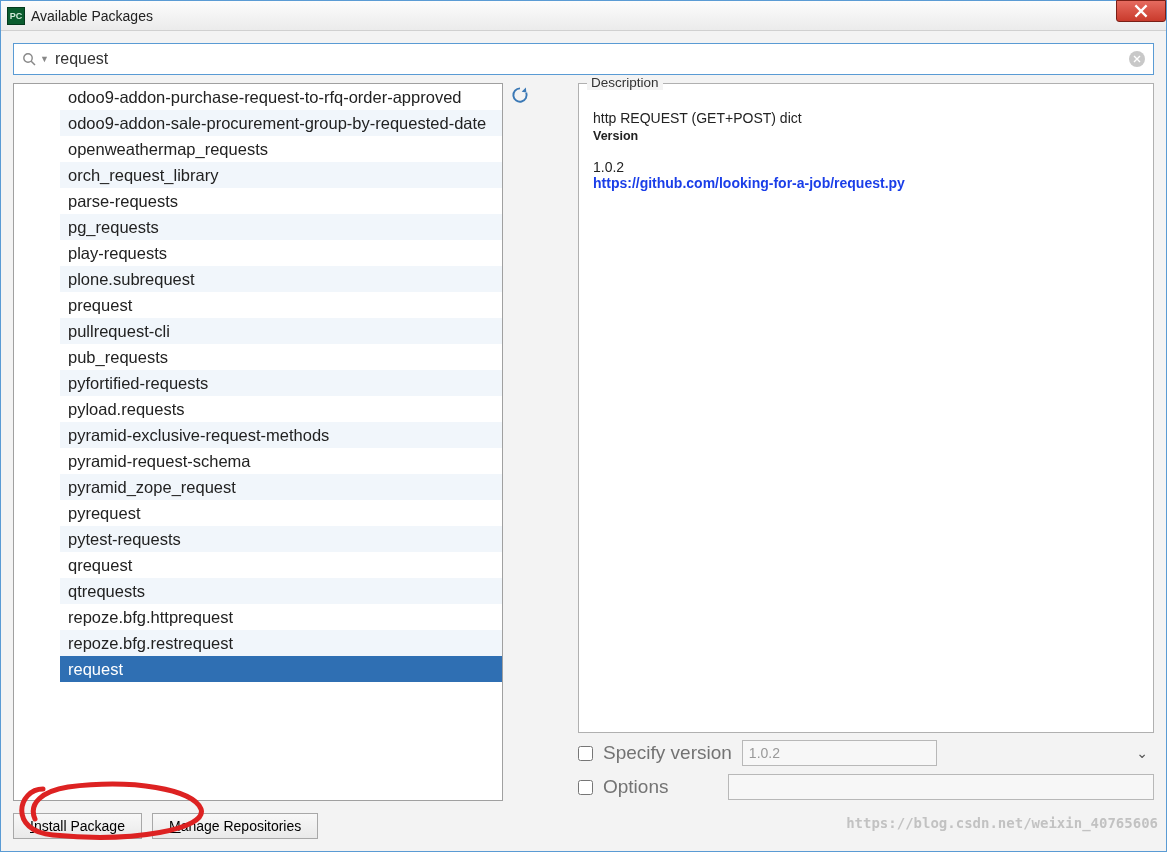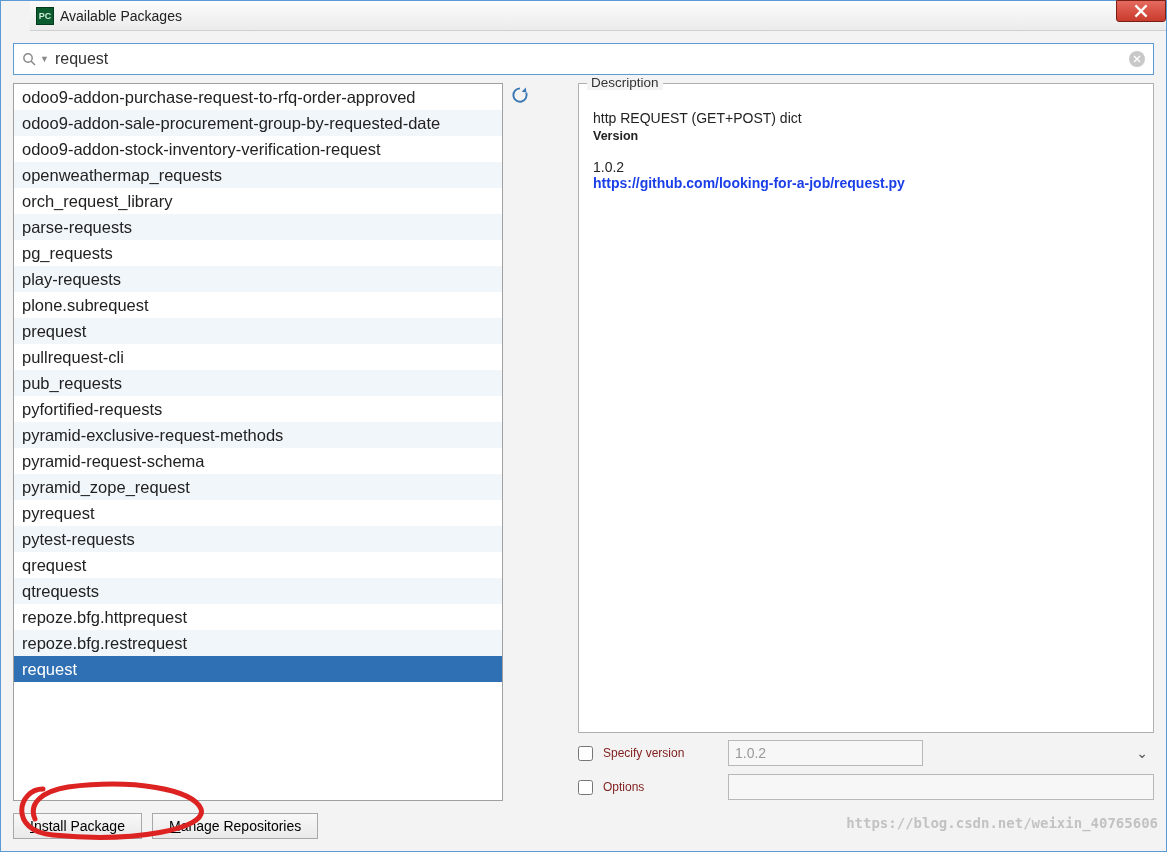--- a/index.html
+++ b/index.html
@@ -21,21 +21,20 @@
     position: relative;
   }
   .titlebar {
     height: 30px;
     background: linear-gradient(#fcfcfc, #ebebeb);
     border-bottom: 1px solid #d0d0d0;
     display: flex;
     align-items: center;
     padding-left: 6px;
     position: relative;
-    margin-left: 29px;
   }
   .app-icon {
     width: 18px; height: 18px;
     background: #0a5c2e;
     border: 1px solid #043a1d;
     display: flex; align-items: center; justify-content: center;
     color: #cfe8d7; font-size: 9px; font-weight: bold;
     margin-right: 6px;
   }
   .title-text { font-size: 14px; color: #222; }
@@ -96,20 +95,21 @@
     flex-direction: column;
     min-height: 0;
   }
   .pkg-list-wrap {
     flex: 1;
     border: 1px solid #a0a0a0;
     background: #fff;
     overflow-y: auto;
     position: relative;
     min-height: 0;
+    padding-left: 46px;
   }
   .pkg-item {
     padding: 4px 8px 3px 8px;
     font-size: 16.5px;
     color: #222;
     cursor: pointer;
     white-space: nowrap;
     overflow: hidden;
   }
   .pkg-item:nth-child(odd) { background: #fff; }
@@ -160,21 +160,21 @@
   .desc-link { color: #1a3ee8; cursor: pointer; font-weight: bold; }
   
   .opts-row {
     display: flex; align-items: center; gap: 10px;
     height: 28px;
   }
   .opts-row input[type=checkbox]{
     width: 15px; height: 15px;
     accent-color: #444;
   }
-  .opts-label { font-size: 12px; color: #7f1d1d; min-width: 115px;}
+  .opts-label { font-size: 19px; color: #737373; min-width: 115px;}
   .ver-select {
     flex:1; height: 26px;
     border: 1px solid #b8b8b8;
     background: #f7f7f7;
     color: #999;
     padding: 0 6px;
     font-size: 14px;
     appearance: none;
     position: relative;
   }
@@ -255,31 +255,31 @@
             <path d="M1 1 L7 7 M7 1 L1 7" stroke="#fff" stroke-width="1.4"></path>
           </svg>
       </span>
     </div>
 
     <div class="main-area">
       <div class="left-col">
         <div class="pkg-list-wrap" id="pkg-list">
             <div class="pkg-item">odoo9-addon-purchase-request-to-rfq-order-approved</div>
             <div class="pkg-item">odoo9-addon-sale-procurement-group-by-requested-date</div>
-            <div class="pkg-item">odoo9-addon-stock-inventory-verification-request</div>
             <div class="pkg-item">openweathermap_requests</div>
             <div class="pkg-item">orch_request_library</div>
             <div class="pkg-item">parse-requests</div>
             <div class="pkg-item">pg_requests</div>
             <div class="pkg-item">play-requests</div>
             <div class="pkg-item">plone.subrequest</div>
             <div class="pkg-item">prequest</div>
             <div class="pkg-item">pullrequest-cli</div>
             <div class="pkg-item">pub_requests</div>
             <div class="pkg-item">pyfortified-requests</div>
+            <div class="pkg-item">pyload.requests</div>
             <div class="pkg-item">pyramid-exclusive-request-methods</div>
             <div class="pkg-item">pyramid-request-schema</div>
             <div class="pkg-item">pyramid_zope_request</div>
             <div class="pkg-item">pyrequest</div>
             <div class="pkg-item">pytest-requests</div>
             <div class="pkg-item">qrequest</div>
             <div class="pkg-item">qtrequests</div>
             <div class="pkg-item">repoze.bfg.httprequest</div>
             <div class="pkg-item">repoze.bfg.restrequest</div>
             <div class="pkg-item selected">request</div>

